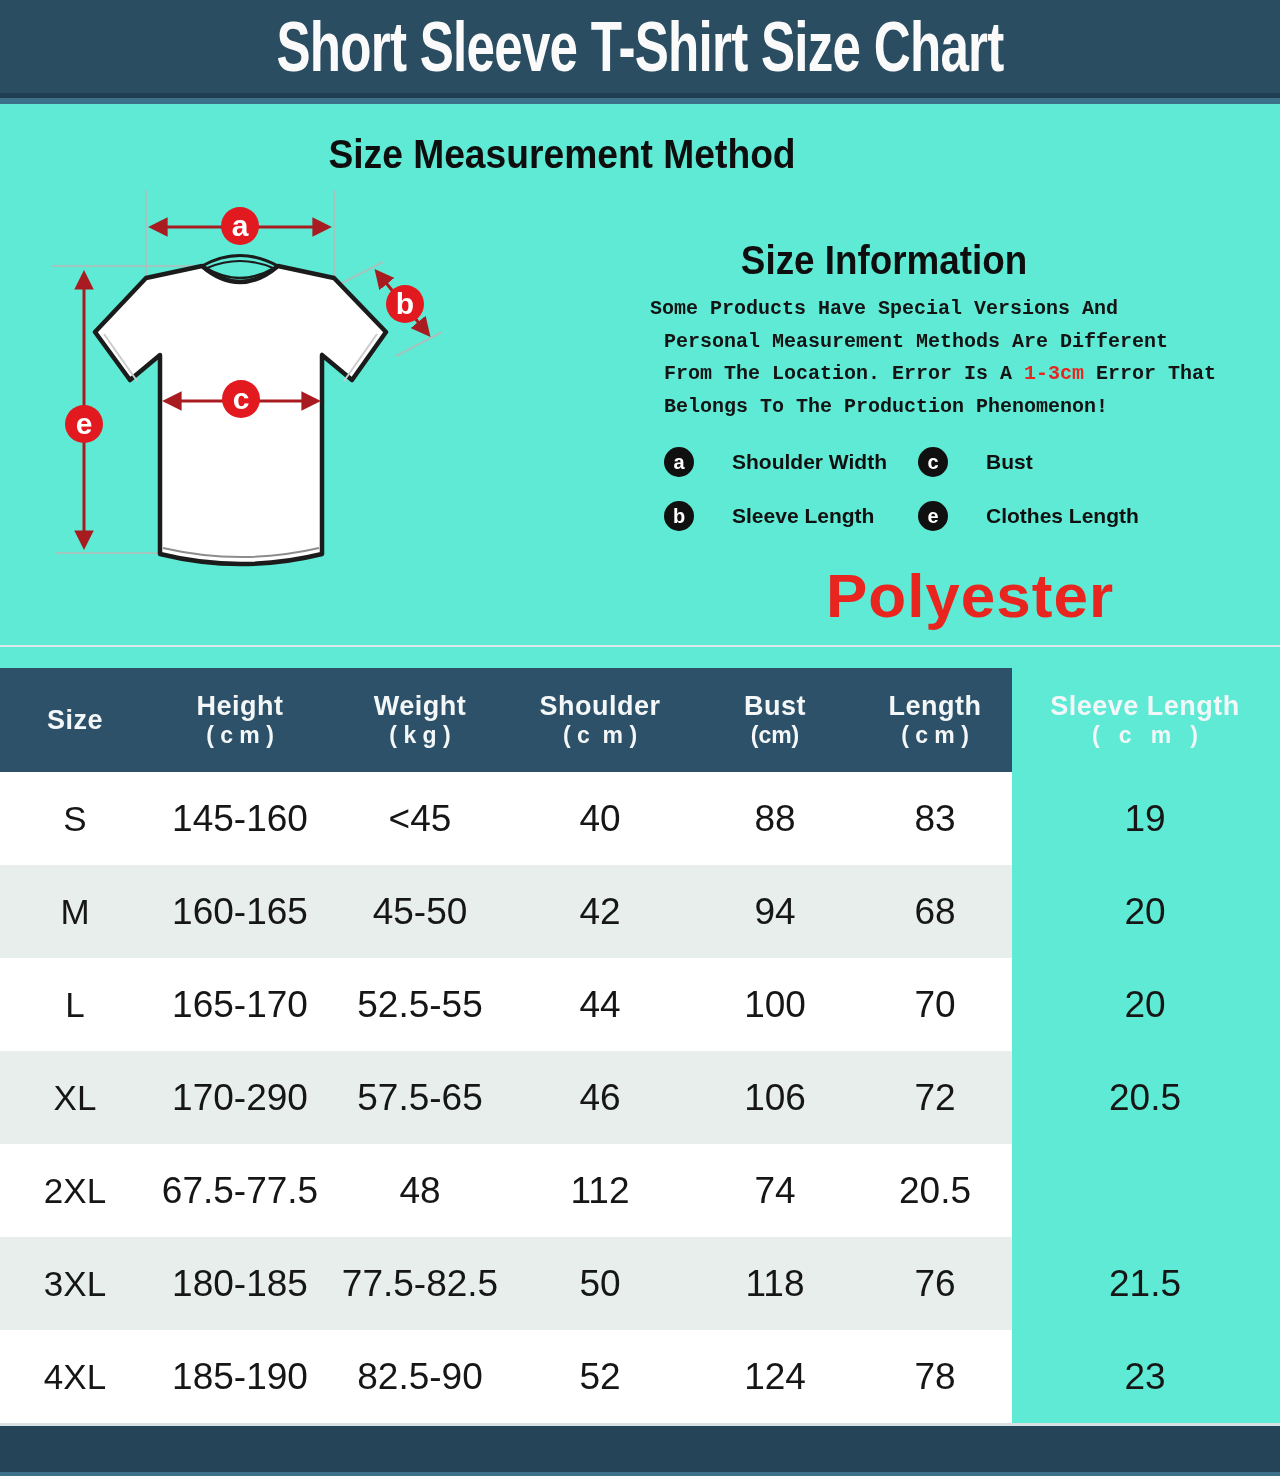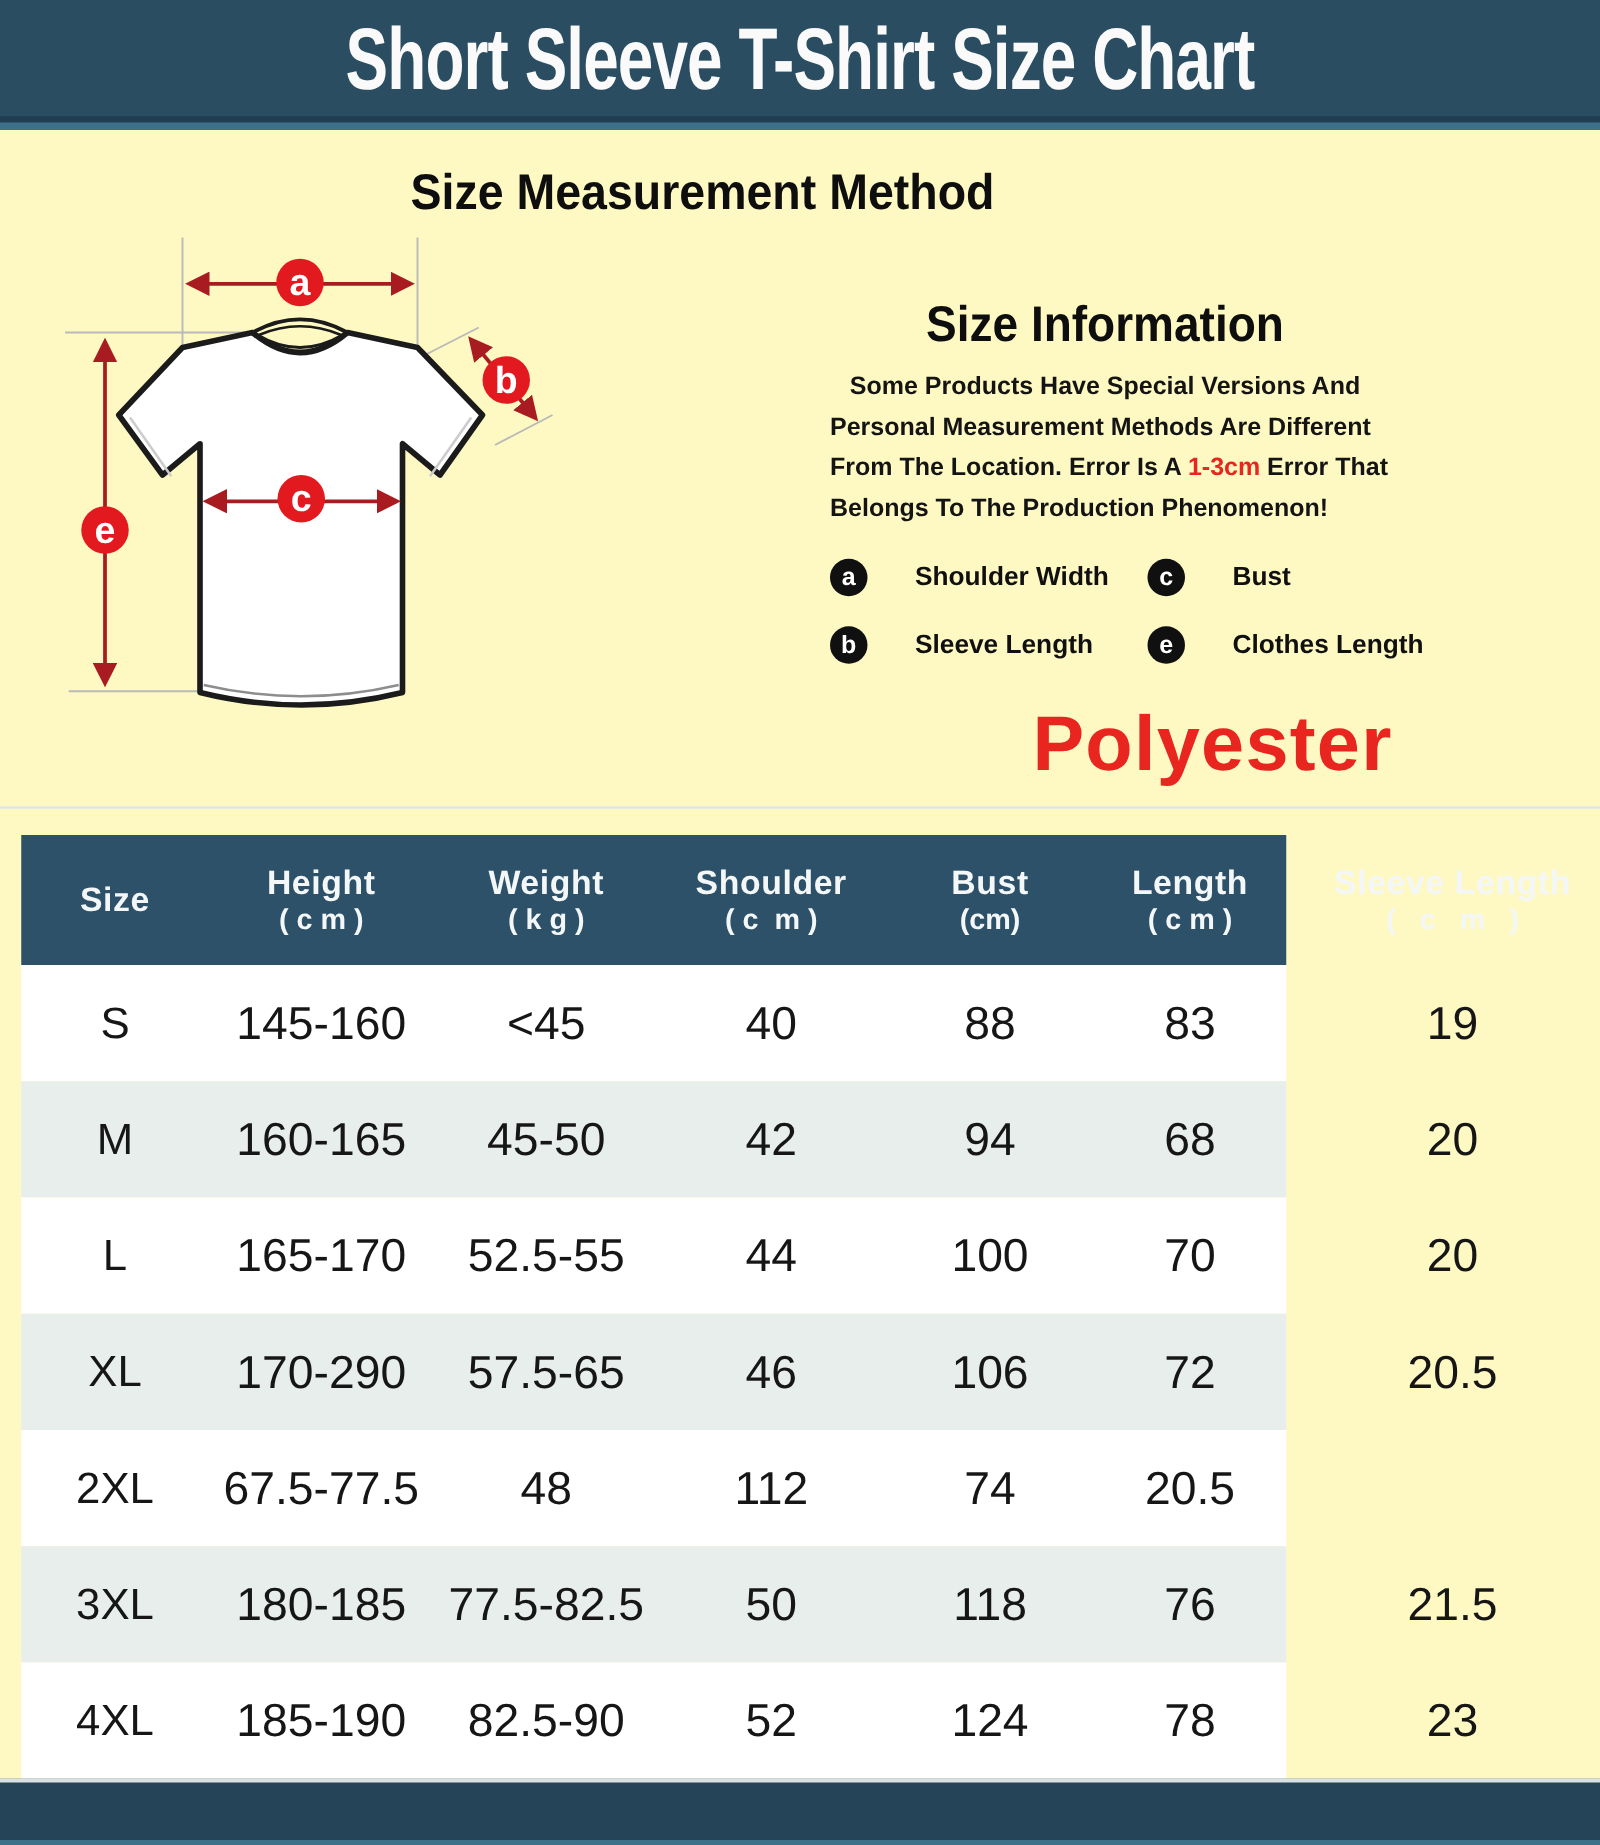--- a/index.html
+++ b/index.html
@@ -1,18 +1,18 @@
 <!DOCTYPE html>
 <html><head>
 <meta charset="utf-8">
 <style>
   * { box-sizing: border-box; }
   html,body { margin:0; padding:0; background:#ffffff; }
   .page {
-    position:relative; width:1280px; height:1476px; overflow:hidden; background:#fef9c3;
+    position:relative; width:1280px; height:1476px; overflow:hidden; background:#5eead4;
     font-family:"Liberation Sans", sans-serif;
     padding-left:28px;
   }
 
   
   .banner { position:absolute; top:0; left:0; width:100%; height:104px; background:#2b4d62; }
   .banner h1 {
     margin:0; height:93px; display:flex; align-items:center; justify-content:center;
     color:#fafafa; font-size:70px; font-weight:800; letter-spacing:-1px; white-space:nowrap;
     transform:scaleX(0.73); transform-origin:50% 50%;
@@ -30,42 +30,42 @@
   
   .diagram { position:absolute; left:40px; top:182px; width:480px; height:420px; }
   .diagram text { font-family:"Liberation Sans", sans-serif; }
 
   
   .info { position:absolute; left:640px; top:238px; width:488px; }
   .info-title {
     margin:0; text-align:center; font-size:40px; font-weight:800; color:#0e0e0e;
     transform:scaleX(0.92); transform-origin:50% 50%; white-space:nowrap;
   }
-  .para { margin-top:10px; }
+  .para { margin-top:10px;font-family:Liberation Mono, monospace; }
   .pline { height:32.5px; line-height:32.5px; font-size:20px; font-weight:700; color:#141414; padding-left:24px; white-space:nowrap; }
   .pline.first { text-align:center; padding-left:0; }
   .red { color:#e8251f; }
 
   .legend { margin-top:24px; padding-left:24px; display:grid; grid-template-columns:254px auto; row-gap:24px; }
   .legend-item { display:flex; align-items:center; gap:13px; }
   .legend-badge {
     width:30px; height:30px; border-radius:50%; background:#101010; color:#ffffff;
     font-size:20px; font-weight:700; display:flex; align-items:center; justify-content:center; flex:0 0 30px;
   }
   .legend-label { font-size:21px; font-weight:700; color:#101010; white-space:nowrap;margin-left:25px; }
 
   .material {
     position:absolute; left:750px; top:560px; width:440px; text-align:center;
     font-size:62px; font-weight:700; color:#e8251f; letter-spacing:1px;
   }
 
   .hairline { position:absolute; top:645px; left:0; width:100%; height:2px; background:#dde6e9; }
 
   
-  .size-table { position:absolute; top:668px; left:17px; width:1012px; }
+  .size-table { position:absolute; top:668px; left:0; width:1012px; }
   .thead, .tr { display:grid; grid-template-columns:150px 180px 180px 180px 170px 150px 270px; }
   .thead { height:104px; background:#2d5168; }
   .th { display:flex; flex-direction:column; align-items:center; justify-content:center; color:#f4f7f8; font-weight:700; }
   .th .t1 { font-size:27px; line-height:31px; letter-spacing:0.5px; white-space:nowrap; }
   .th .t2 { font-size:23px; line-height:27px; white-space:pre; }
   .th .t2:empty { display:none; }
   .tr { height:93px; background:#ffffff; }
   .tr:nth-child(even) { background:#e7eeec; }
   .td { display:flex; align-items:center; justify-content:center; font-size:37px; color:#161616; }
   .td.size { font-size:35px; }

